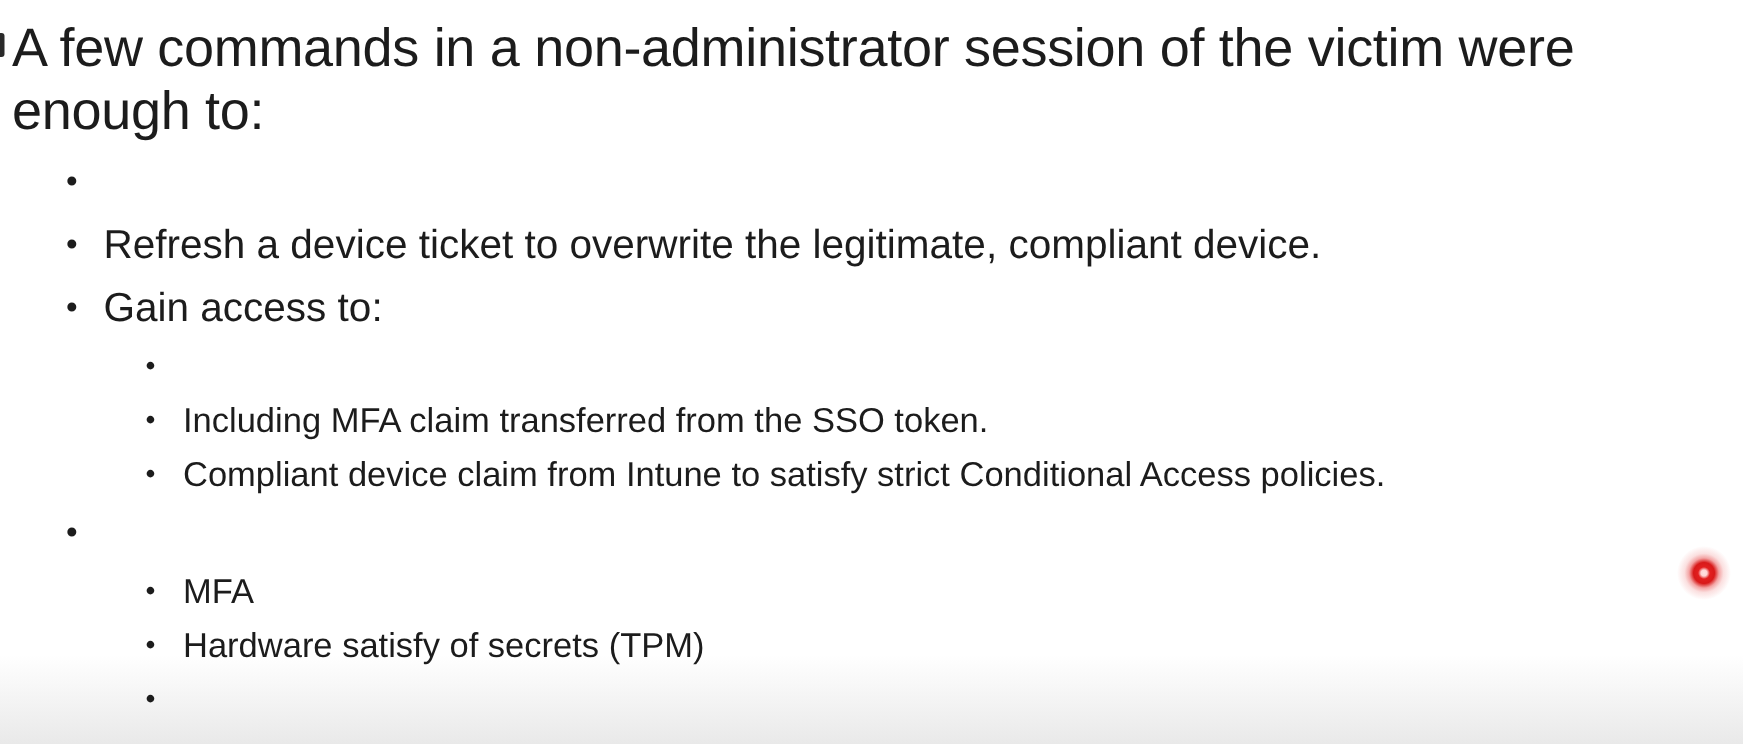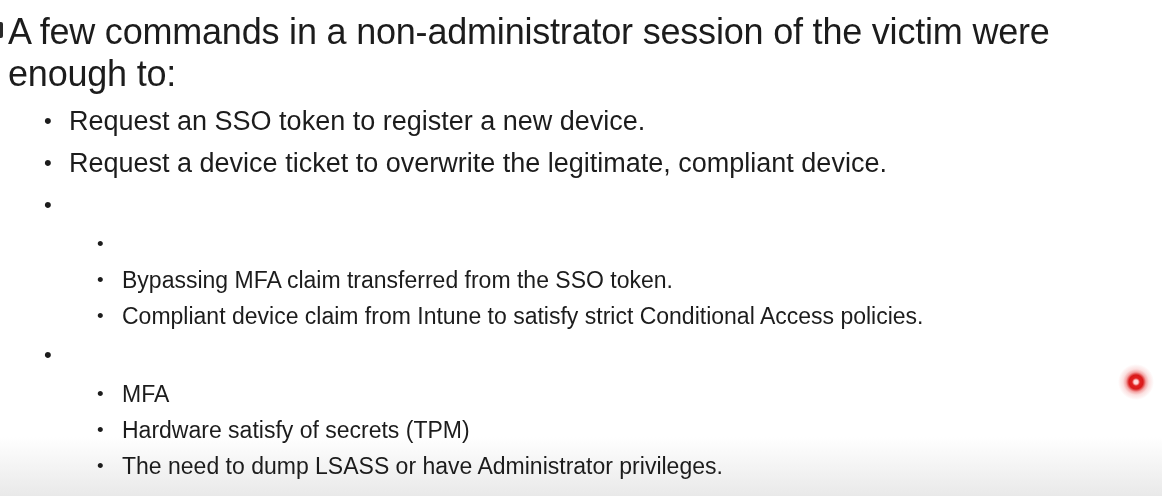--- a/index.html
+++ b/index.html
@@ -77,52 +77,51 @@
 
 <div class="slide">
 
   <div class="edge-artifact"></div>
 
   <div class="title">A few commands in a non-administrator session of the victim were enough to:</div>
 
   <div class="list">
       <div class="row l1">
         <span class="bullet">•</span>
-        <span class="text">Request an SSO token to register a new device.</span>
       </div>
       <div class="row l1">
         <span class="bullet">•</span>
-        <span class="text">Request a device ticket to overwrite the legitimate, compliant device.</span>
+        <span class="text">Refresh a device ticket to overwrite the legitimate, compliant device.</span>
       </div>
       <div class="row l1">
         <span class="bullet">•</span>
+        <span class="text">Gain access to:</span>
       </div>
       <div class="row l2">
         <span class="bullet">•</span>
       </div>
       <div class="row l2">
         <span class="bullet">•</span>
-        <span class="text">Bypassing MFA claim transferred from the SSO token.</span>
+        <span class="text">Including MFA claim transferred from the SSO token.</span>
       </div>
       <div class="row l2">
         <span class="bullet">•</span>
         <span class="text">Compliant device claim from Intune to satisfy strict Conditional Access policies.</span>
       </div>
       <div class="row l1">
         <span class="bullet">•</span>
       </div>
       <div class="row l2">
         <span class="bullet">•</span>
         <span class="text">MFA</span>
       </div>
       <div class="row l2">
         <span class="bullet">•</span>
         <span class="text">Hardware satisfy of secrets (TPM)</span>
       </div>
       <div class="row l2">
         <span class="bullet">•</span>
-        <span class="text">The need to dump LSASS or have Administrator privileges.</span>
       </div>
     </div>
 
   <div class="laser-dot" style="left: 1118px; top: 364px;"></div>
 
 </div>
 
 </body></html>

